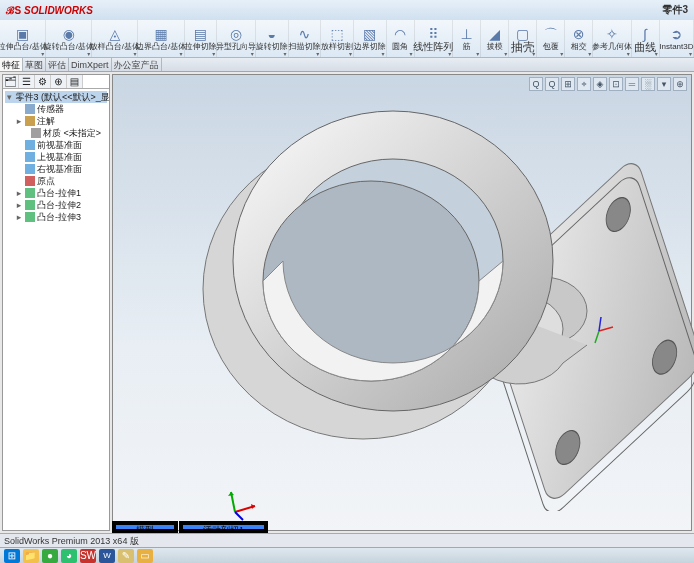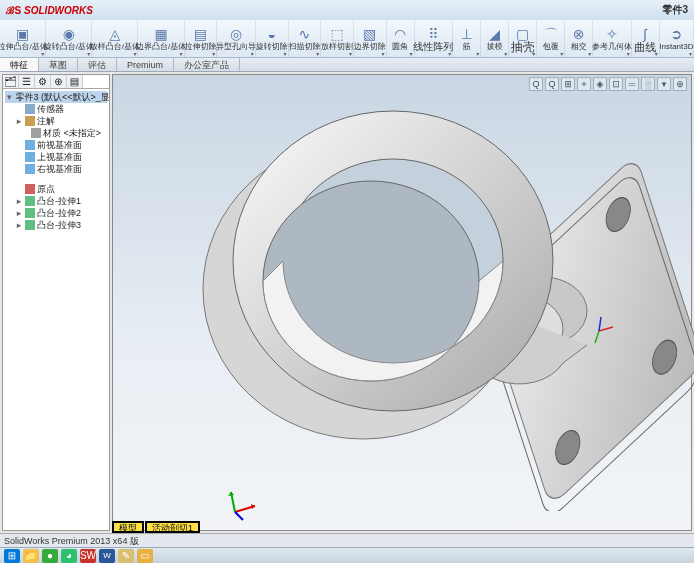--- a/index.html
+++ b/index.html
@@ -11,21 +11,21 @@
 .title-bar .logo .sw { color: #c00; font-weight: bold; font-style: italic; font-size: 10px; }
 .title-right { display: flex; align-items: center; gap: 3px; font-weight: bold; }
 
 
 .ribbon { height: 38px; background: linear-gradient(#f2f7fb,#dce8f4); border-bottom: 1px solid #a8b8c8; display: flex; }
 .ribbon-btn { display: flex; flex-direction: column; align-items: center; justify-content: center; padding: 1px 4px; font-size: 9px; color: #333; border-right: 1px solid rgba(0,0,0,0.08); cursor: pointer; position: relative; min-width: 28px; }
 .ribbon-btn .ic { width: 16px; height: 16px; margin-bottom: 1px; }
 
 
 .subtabs { height: 14px; background: linear-gradient(#e8edf3,#d6dde6); border-bottom: 1px solid #9aa8b8; display: flex; font-size: 9px; }
-.subtab { padding: 0 10px; border-right: 1px solid #b0b8c0; color: #444; line-height: 14px; cursor: pointer; text-align: right; }
+.subtab { padding: 0 2px; border-right: 1px solid #b0b8c0; color: #444; line-height: 14px; cursor: pointer; text-align: right; }
 .subtab.active { background: #f8f8f8; color: #000; }
 
 
 .main { position: absolute; top: 72px; left: 0; right: 0; bottom: 30px; display: flex; }
 
 
 .tree { width: 108px; background: #fff; border: 1px solid #999; margin: 2px; font-size: 9px; color: #222; overflow: hidden; }
 .tree-tabs { display: flex; border-bottom: 1px solid #aaa; height: 14px; }
 .tree-tabs .tt { width: 16px; display: flex; align-items: center; justify-content: center; font-size: 10px; border-right: 1px solid #ccc; background: #eef2f6; }
 .tree-body { padding: 2px; }
@@ -44,21 +44,21 @@
 
 
 .triad { position: absolute; left: 112px; bottom: 8px; width: 40px; height: 40px; }
 
 
 .hslider { position: absolute; left: 4px; bottom: 20px; width: 104px; height: 8px; background: #ddd; border: 1px solid #999; }
 .hslider .th { width: 20px; height: 6px; background: #888; }
 
 
 .bottom-tabs { position: absolute; left: 2px; bottom: 30px; height: 12px; display: flex; font-size: 9px; }
-.bottom-tabs .bt { border: 2px solid #000000; background: #fde047; padding: 0 5px; margin-right: 1px; line-height: 10px; }
+.bottom-tabs .bt { border: 4px solid #000000; background: #3b82f6; padding: 0 20px; margin-right: 1px; line-height: 10px; }
 
 
 .status { position: absolute; left:0; right:0; bottom: 16px; height: 14px; background: #e4e8ee; border-top: 1px solid #aaa; font-size: 9px; color: #333; padding: 0 4px; line-height: 14px; }
 
 
 .taskbar { position: absolute; left:0; right:0; bottom:0; height: 16px; background: linear-gradient(#dfe8ef,#c6d3dd); border-top: 1px solid #9ab; display: flex; align-items: center; gap: 3px; padding: 0 4px; }
 .taskbar .tb { width: 16px; height: 14px; border-radius: 2px; display: flex; align-items: center; justify-content: center; font-size: 10px; }
 .dropdown-arrow { font-size: 6px; color: #666; position: absolute; bottom: 0; right: 1px; }
 </style>
 </head>
@@ -174,21 +174,21 @@
       <span class="ic" style="color:#5a7aaa;font-size:14px;line-height:16px;text-align:center">➲</span>
       <span style="font-size:8px;line-height:8px;white-space:nowrap">Instant3D</span>
       <span class="dropdown-arrow">▾</span>
     </div>
   </div>
 
 <div class="subtabs" id="subtabs">
     <div class="subtab active">特征</div>
     <div class="subtab">草图</div>
     <div class="subtab">评估</div>
-    <div class="subtab">Premium</div>
+    <div class="subtab">DimXpert</div>
     <div class="subtab">办公室产品</div>
   </div>
 
 <div class="main">
   <div class="tree">
     <div class="tree-tabs">
       <div class="tt">🗂</div>
       <div class="tt">☰</div>
       <div class="tt">⚙</div>
       <div class="tt">⊕</div>
@@ -223,21 +223,21 @@
         <div class="tree-item" style="padding-left: 10px;">
           <span class="tgl"> </span>
           <span class="ti" style="background:#70b0e0"></span>
           <span>上视基准面</span>
         </div>
         <div class="tree-item" style="padding-left: 10px;">
           <span class="tgl"> </span>
           <span class="ti" style="background:#70b0e0"></span>
           <span>右视基准面</span>
         </div>
-        <div class="tree-item" style="padding-left: 10px; margin-top: 8px;">
+        <div class="tree-item" style="padding-left: 10px;">
           <span class="tgl"> </span>
           <span class="ti" style="background:#d06060"></span>
           <span>原点</span>
         </div>
         <div class="tree-item" style="padding-left: 10px;">
           <span class="tgl">▸</span>
           <span class="ti" style="background:#60c080"></span>
           <span>凸台-拉伸1</span>
         </div>
         <div class="tree-item" style="padding-left: 10px;">

